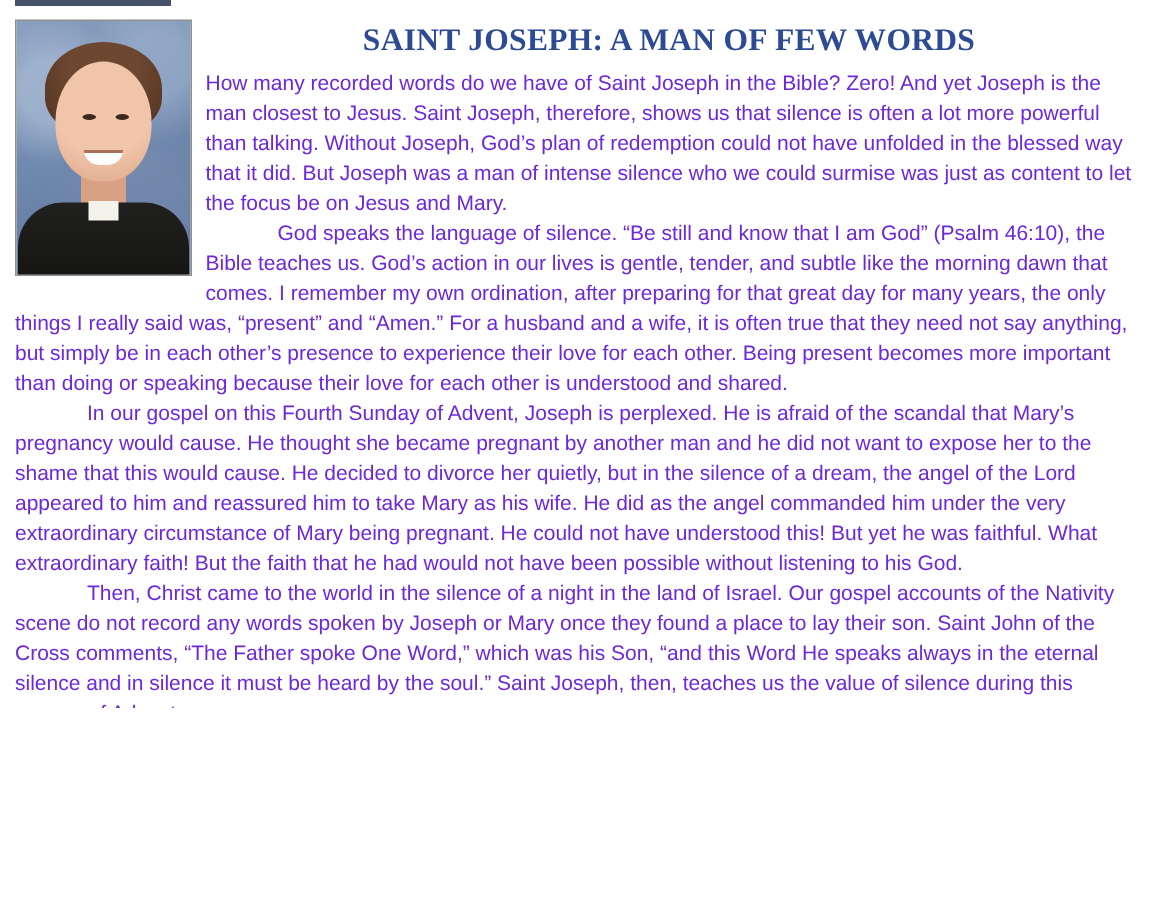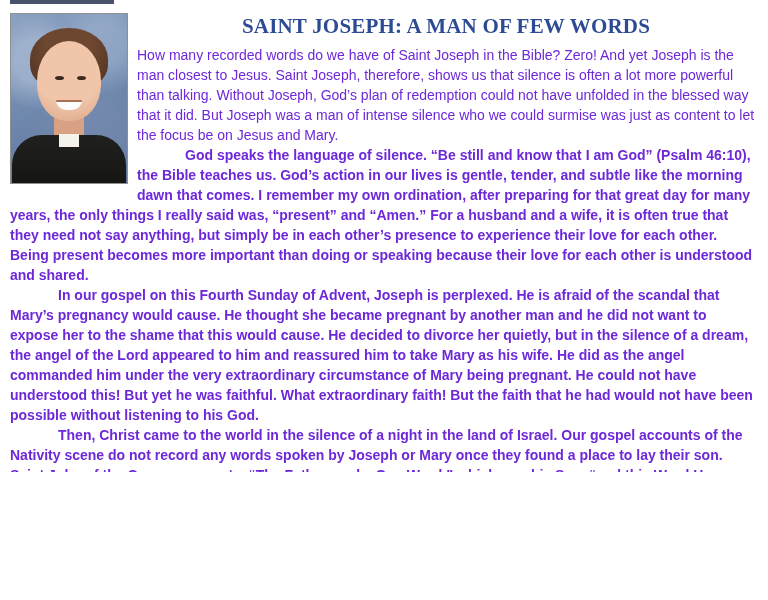--- a/index.html
+++ b/index.html
@@ -108,21 +108,21 @@
     padding-top: 14px;
     margin-bottom: 7px;
     letter-spacing: .2px;
   }
   .body-text p {
     font-size: 14px;
     line-height: 20px;
     color: #6d28d9;
     text-align: left;
   }
-  .body-text p.indent { text-indent: 48px; font-weight: bold; }
+  .body-text p.indent { text-indent: 48px; }
   .signature {
     font-size: 15px;
     line-height: 20px;
     margin-top: 13px;
     color: #1b1b1b;
   }
 
   
   .footer-cutoff {
     position: absolute;

